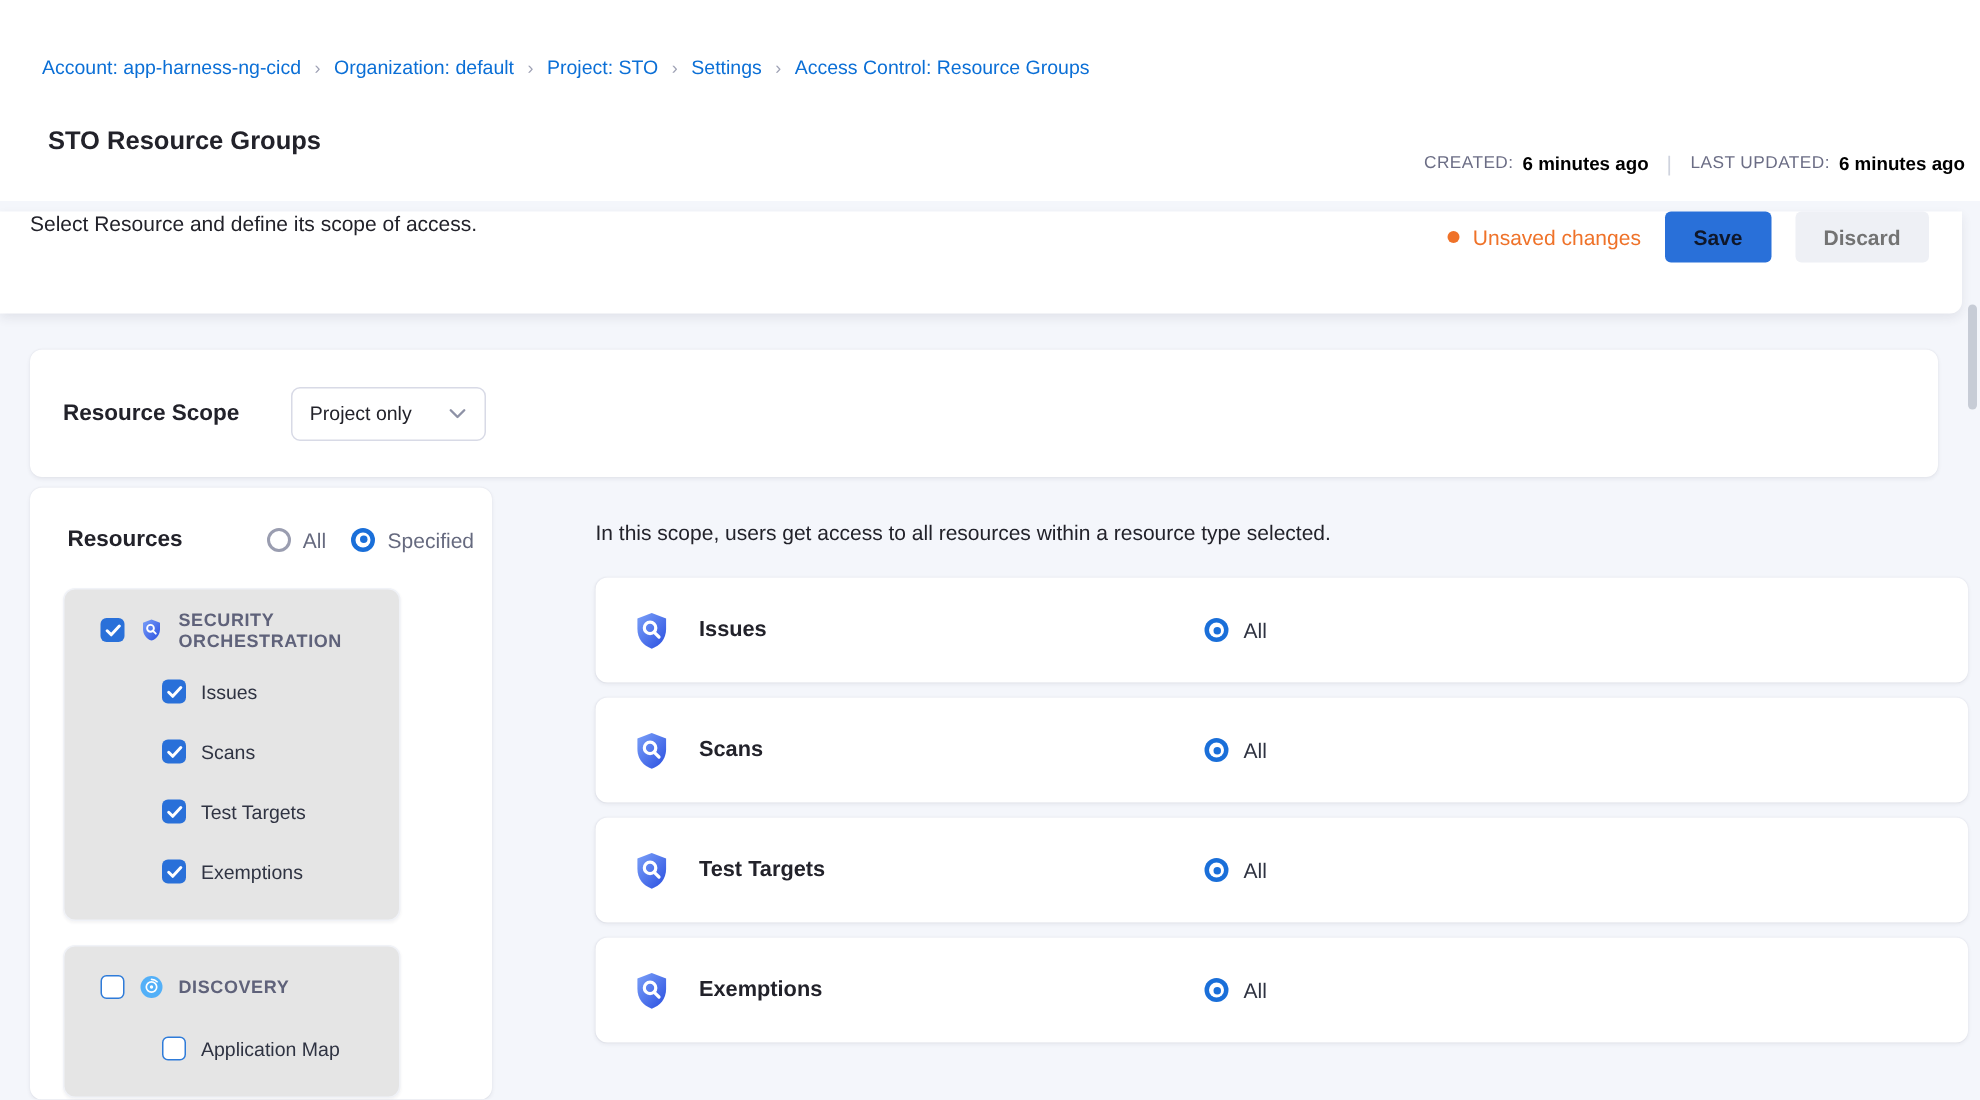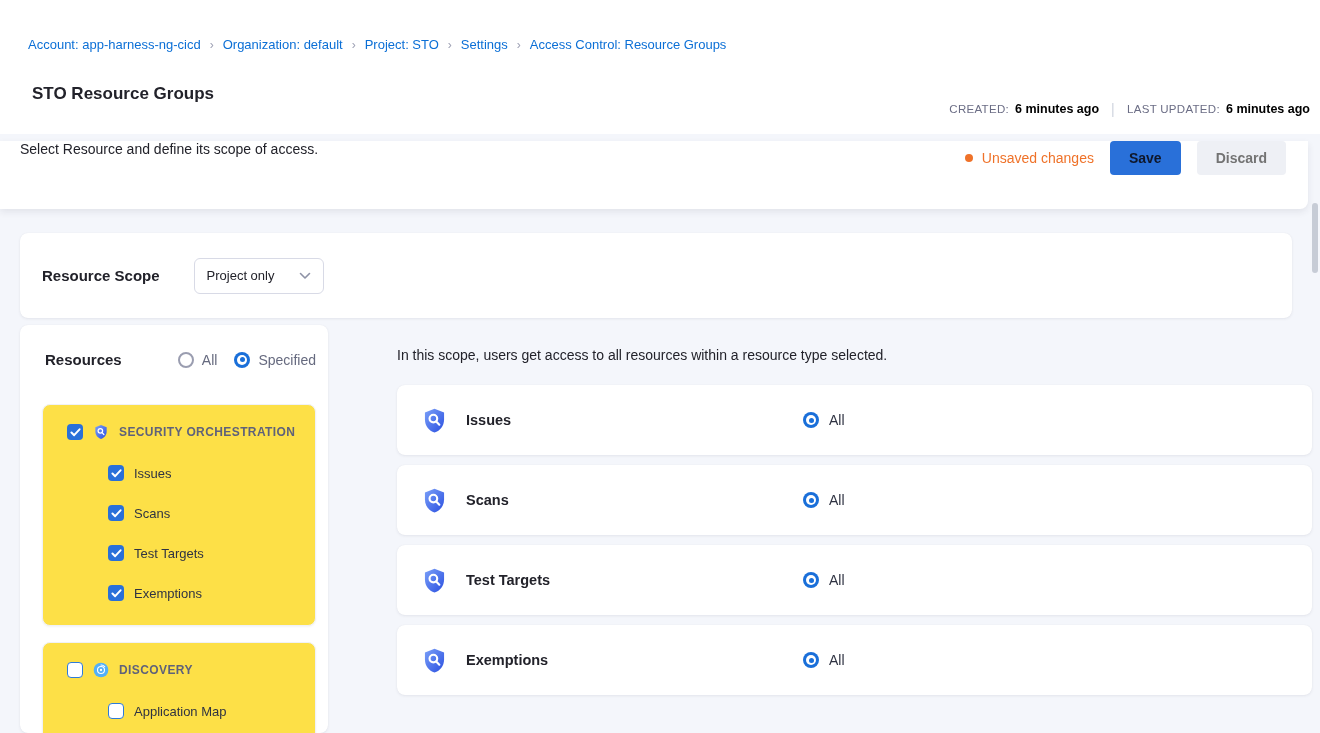--- a/index.html
+++ b/index.html
@@ -49,22 +49,22 @@
   .res-panel { position:absolute; top:325px; left:20px; width:308px; height:408px; }
   .res-header { display:flex; align-items:center; justify-content:space-between; padding:26px 12px 0 25px; }
   .res-title { font-size:15px; font-weight:700; }
   .radio-group { display:flex; align-items:center; gap:17px; }
   .radio-opt { display:flex; align-items:center; gap:8px; font-size:14px; color:#666a7f; cursor:pointer; }
   .radio { width:16px; height:16px; border-radius:50%; position:relative; flex:0 0 16px; }
   .radio.off { border:2px solid #9a9db0; background:#fff; }
   .radio.on { background:#1a6fd9; }
   .radio.on::before { content:""; position:absolute; left:3px; top:3px; width:10px; height:10px; border-radius:50%; background:#fff; }
   .radio.on::after  { content:""; position:absolute; left:5.5px; top:5.5px; width:5px; height:5px; border-radius:50%; background:#1a6fd9; }
-  .group-card { margin:36px 12px 0 22px; width:274px; border:1px solid #f0f2f7; border-radius:8px;
-    background:#fde047; box-shadow:0 1px 2px rgba(40,41,61,.05); padding:12px 0; }
+  .group-card { margin:24px 12px 0 22px; width:225px; border:1px solid #f0f2f7; border-radius:8px;
+    background:#e5e5e5; box-shadow:0 1px 2px rgba(40,41,61,.05); padding:12px 0; }
   .group-card + .group-card { margin-top:16px; }
   .group-row { display:flex; align-items:center; height:30px; padding-left:24px; gap:10px; }
   .group-name { font-size:12px; font-weight:600; color:#5f627a; letter-spacing:.4px; }
   .child-rows { margin-top:6px; }
   .child-row { display:flex; align-items:center; height:40px; margin-left:65px; gap:10px; }
   .child-label { font-size:13px; color:#2f3342; }
   .checkbox { width:16px; height:16px; border-radius:4px; flex:0 0 16px; display:flex; align-items:center; justify-content:center; cursor:pointer; }
   .checkbox.checked { background:#2970d9; }
   .checkbox.unchecked { background:#fff; border:1.5px solid #2e7bd9; }
   .gicon { width:16px; height:16px; flex:0 0 16px; }

